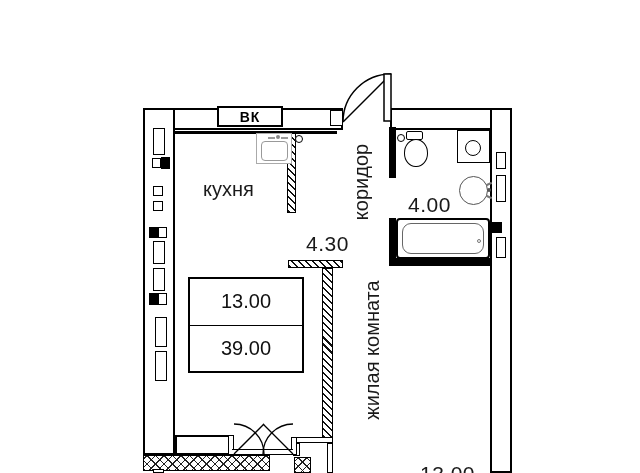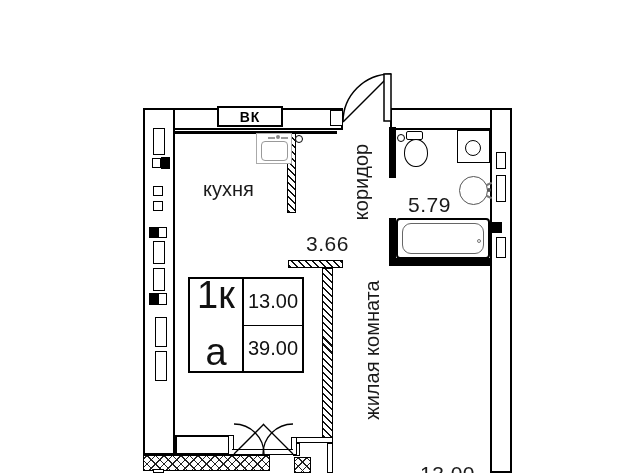--- a/index.html
+++ b/index.html
@@ -136,28 +136,24 @@
     <path d="M 234 424 A 30 30 0 0 1 264 454" fill="none" stroke="#000" stroke-width="1.3"></path>
     <line x1="234" y1="454" x2="264" y2="424" stroke="#000" stroke-width="1.3"></line>
     <path d="M 293 424 A 30 30 0 0 0 263 454" fill="none" stroke="#000" stroke-width="1.3"></path>
     <line x1="293" y1="454" x2="263" y2="424" stroke="#000" stroke-width="1.3"></line>
   </svg>
 
   <div class="lbl room" style="left:203px;top:178px;">кухня</div>
   <div class="lbl room rot" style="left:307px;top:170px;width:110px;height:24px;">коридор</div>
   <div class="lbl room rot" style="left:287px;top:338px;width:172px;height:24px;">жилая комната</div>
 
-  <div class="lbl dim" style="left:306px;top:232px;">3.66</div>
-  <div class="lbl dim" style="left:408px;top:193px;">5.79</div>
+  <div class="lbl dim" style="left:306px;top:232px;">4.30</div>
+  <div class="lbl dim" style="left:408px;top:193px;">4.00</div>
   <div class="lbl dim" style="left:420px;top:462px;">13.00</div>
 
   <div id="info-box">
-    <div class="col-left">
-      <div class="big">1к</div>
-      <div class="big">а</div>
-    </div>
     <div class="col-right">
       <div class="cell">13.00</div>
       <div class="cell">39.00</div>
     </div>
   </div>
 
 </div>
 
 </body></html>

